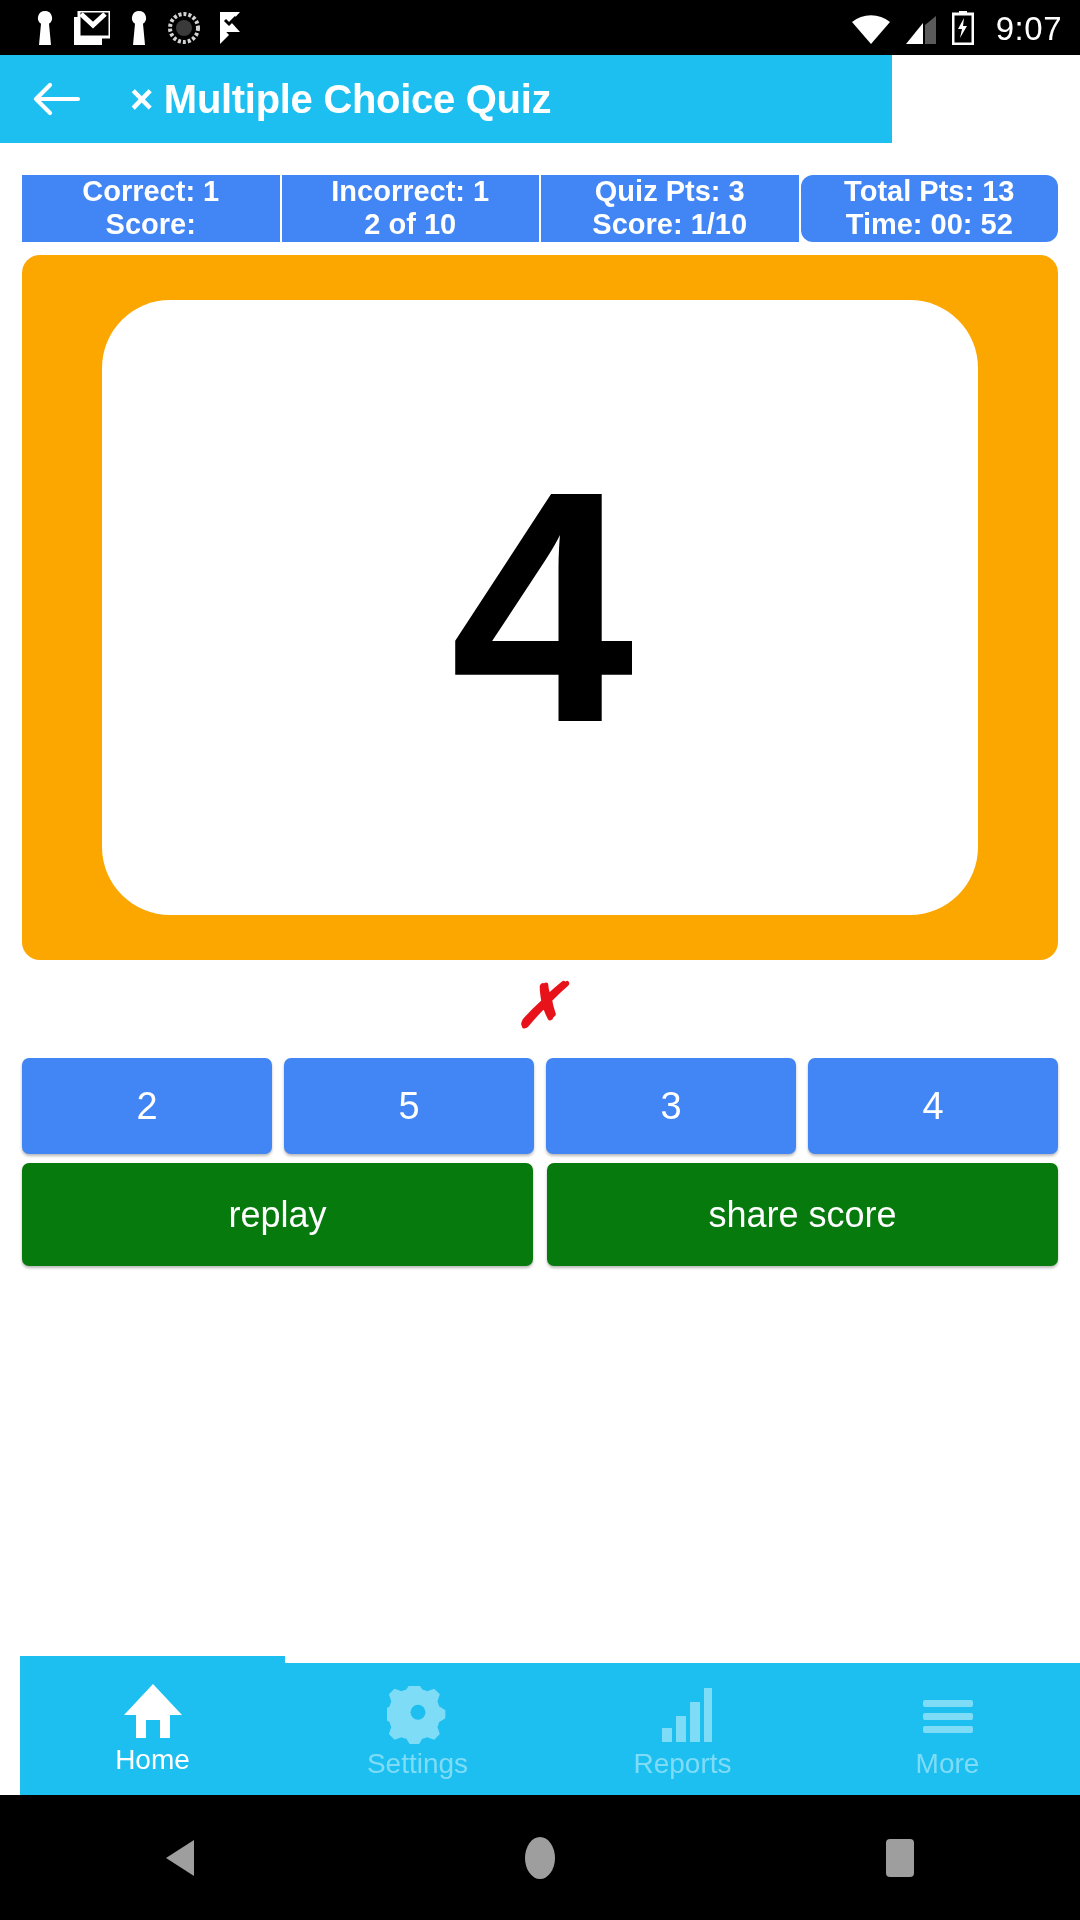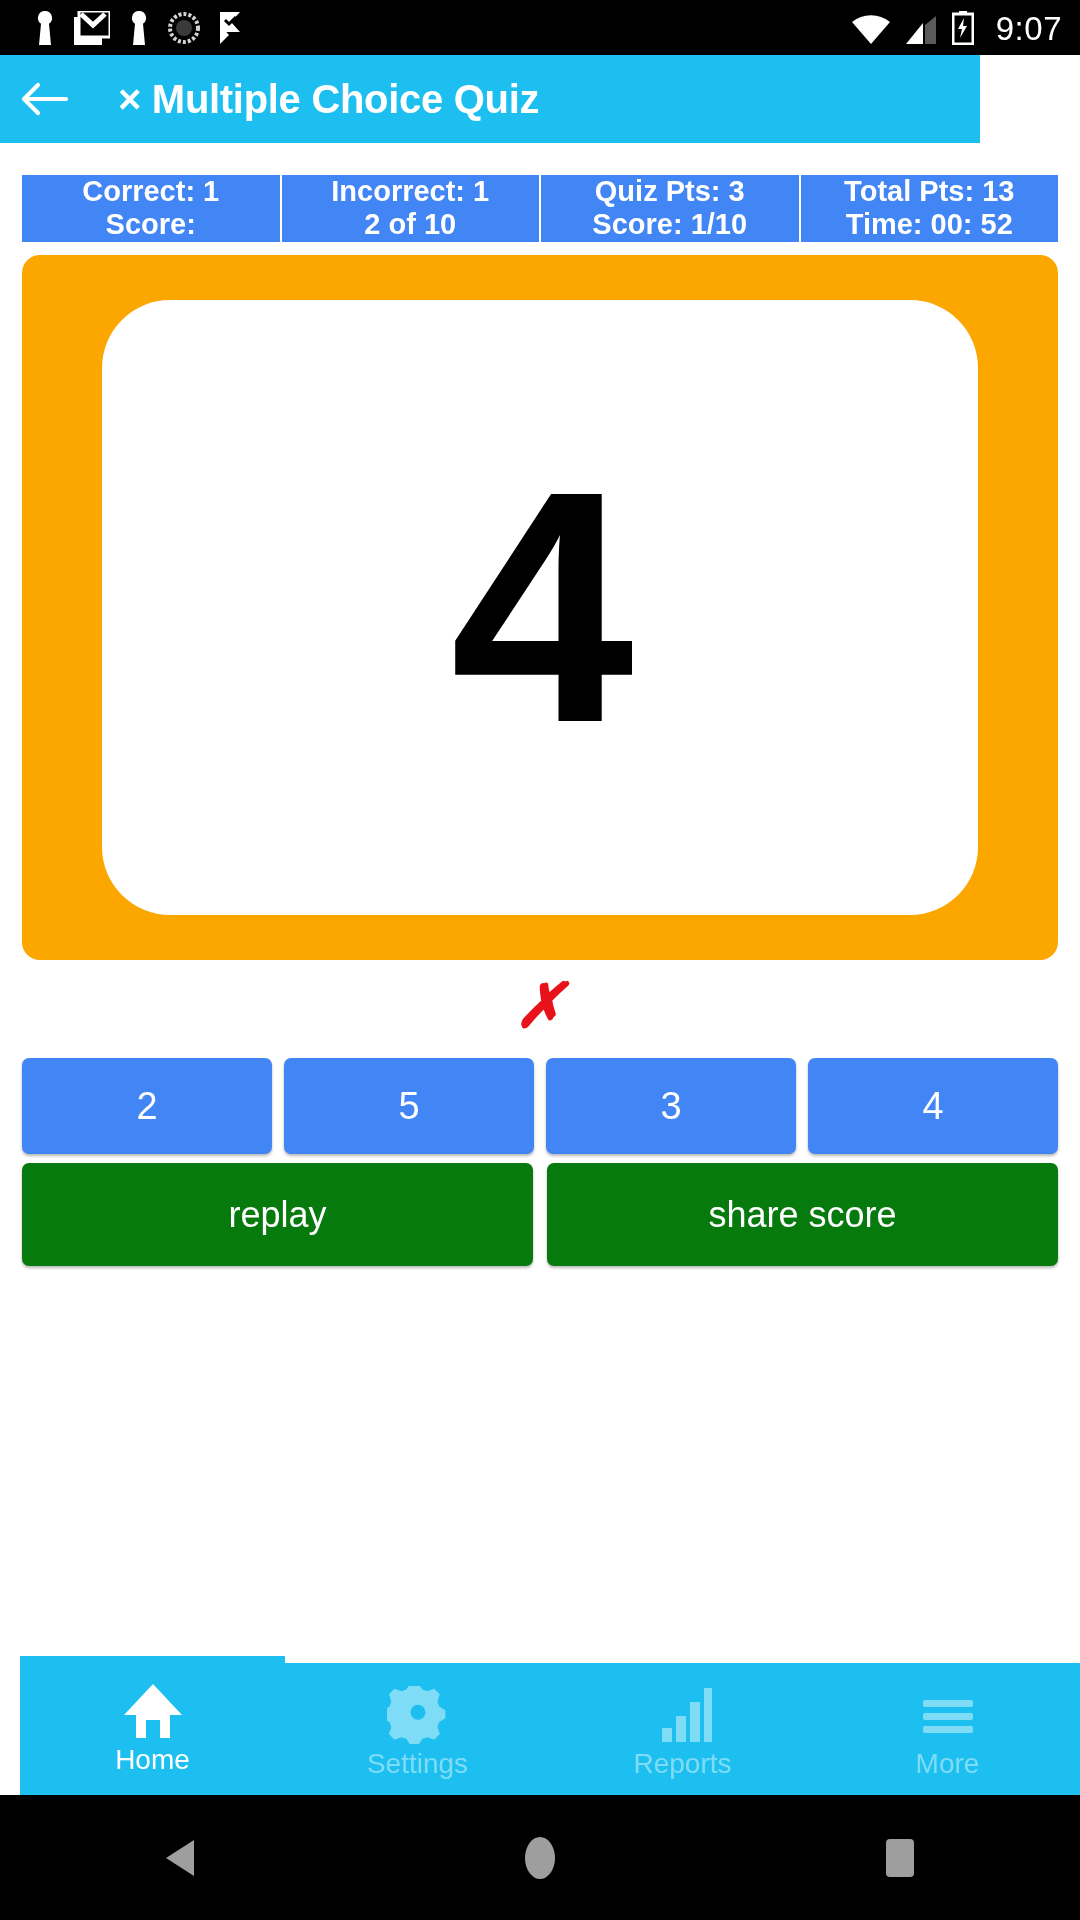--- a/index.html
+++ b/index.html
@@ -20,43 +20,43 @@
   .sb-left { display:flex; align-items:center; gap:18px; flex:1; }
   .sb-right { display:flex; align-items:flex-end; gap:14px; }
   .sb-ico { display:block; }
   .sb-clock {
     color:#ffffff; font-size:33px; font-weight:400; letter-spacing:0.5px;
     margin-left:8px; line-height:1;
   }
 
   
   .appbar {
-    position:absolute; top:55px; left:0; width:980px; height:88px;
-    background:#1CBFEF; display:flex; align-items:center; padding-left:16px;
+    position:absolute; top:55px; left:0; width:892px; height:88px;
+    background:#1CBFEF; display:flex; align-items:center; padding-left:28px;
   }
   .back-arrow { width:56px; height:56px; flex:0 0 auto; }
   .appbar-title {
     color:#ffffff; font-size:40px; font-weight:700;
     margin-left:46px; white-space:nowrap; letter-spacing:-0.3px;
   }
 
   
   .scorebar {
     position:absolute; top:163px; left:22px;
     width:1036px; height:79px;
     display:flex;
     align-items:flex-end;
   }
   .score-col {
     flex:1; background:#4285F4; color:#ffffff;
     display:flex; flex-direction:column; align-items:center; justify-content:center;
     border-right:2px solid #ffffff;
     line-height:1.16;
   }
-  .score-col:last-child { border-right:none; }
+  .score-col:last-child { border-right:none;border-radius:12px; }
   .score-line { font-size:29px; font-weight:700; white-space:nowrap; }
 
   
   .card-outer {
     position:absolute; top:255px; left:22px;
     width:1036px; height:705px;
     background:#FCA600; border-radius:18px;
   }
   .card-inner {
     position:absolute; top:45px; left:80px;

